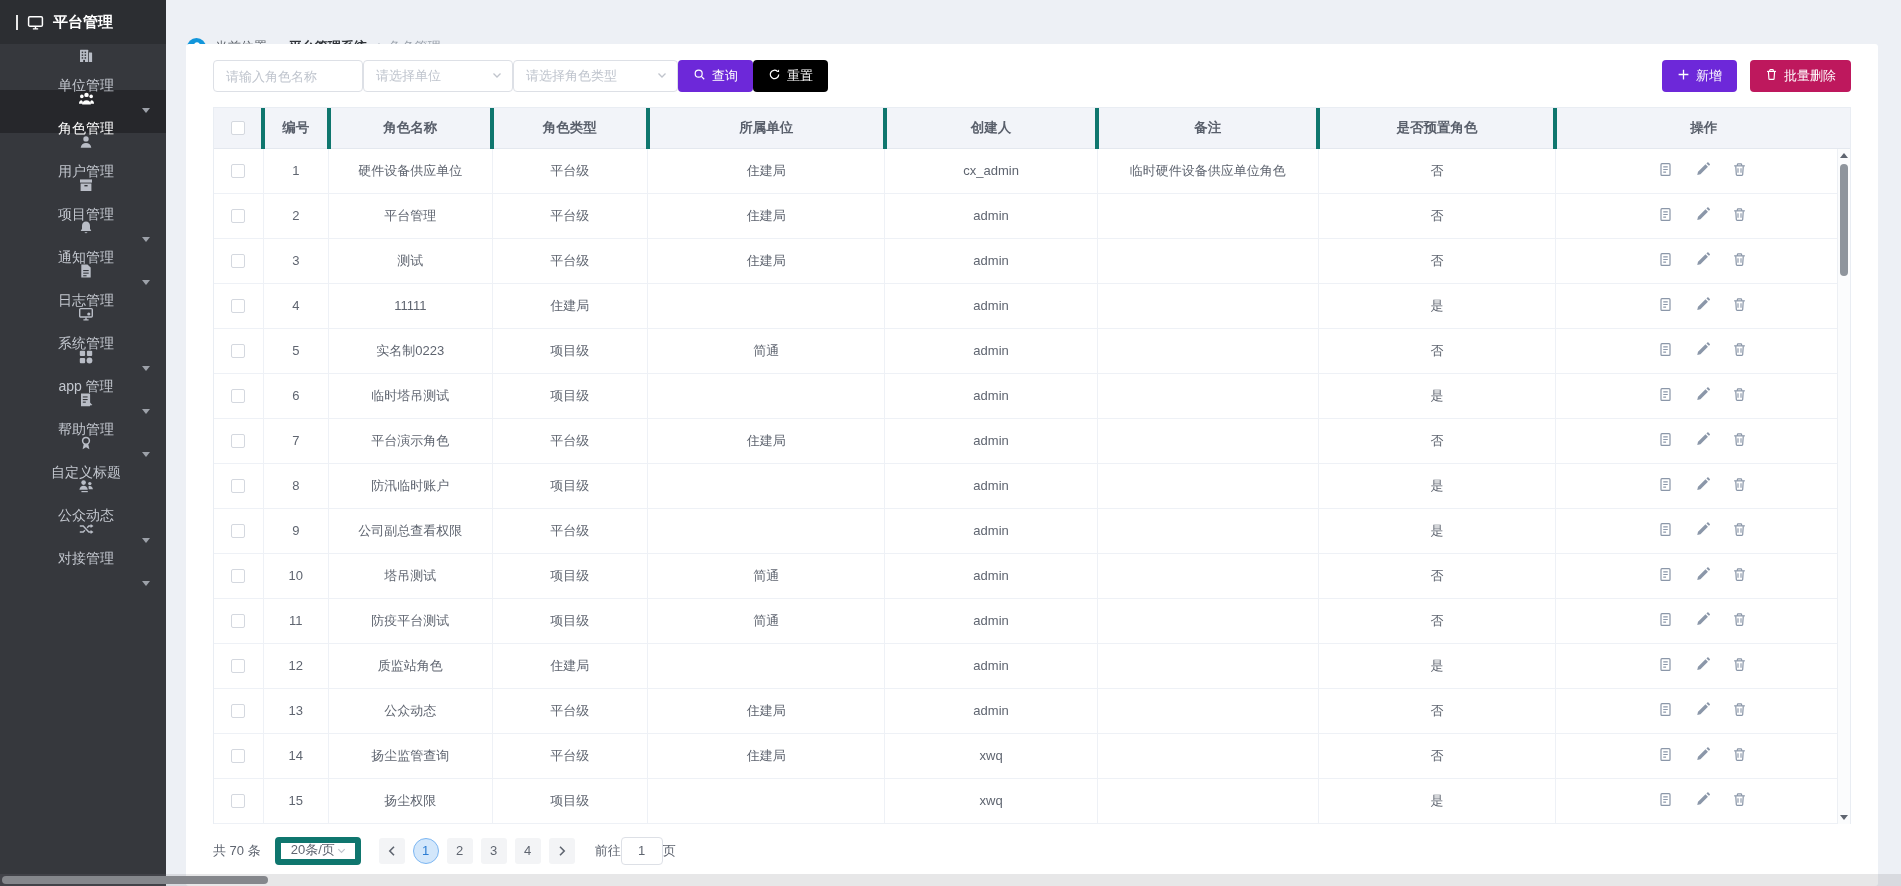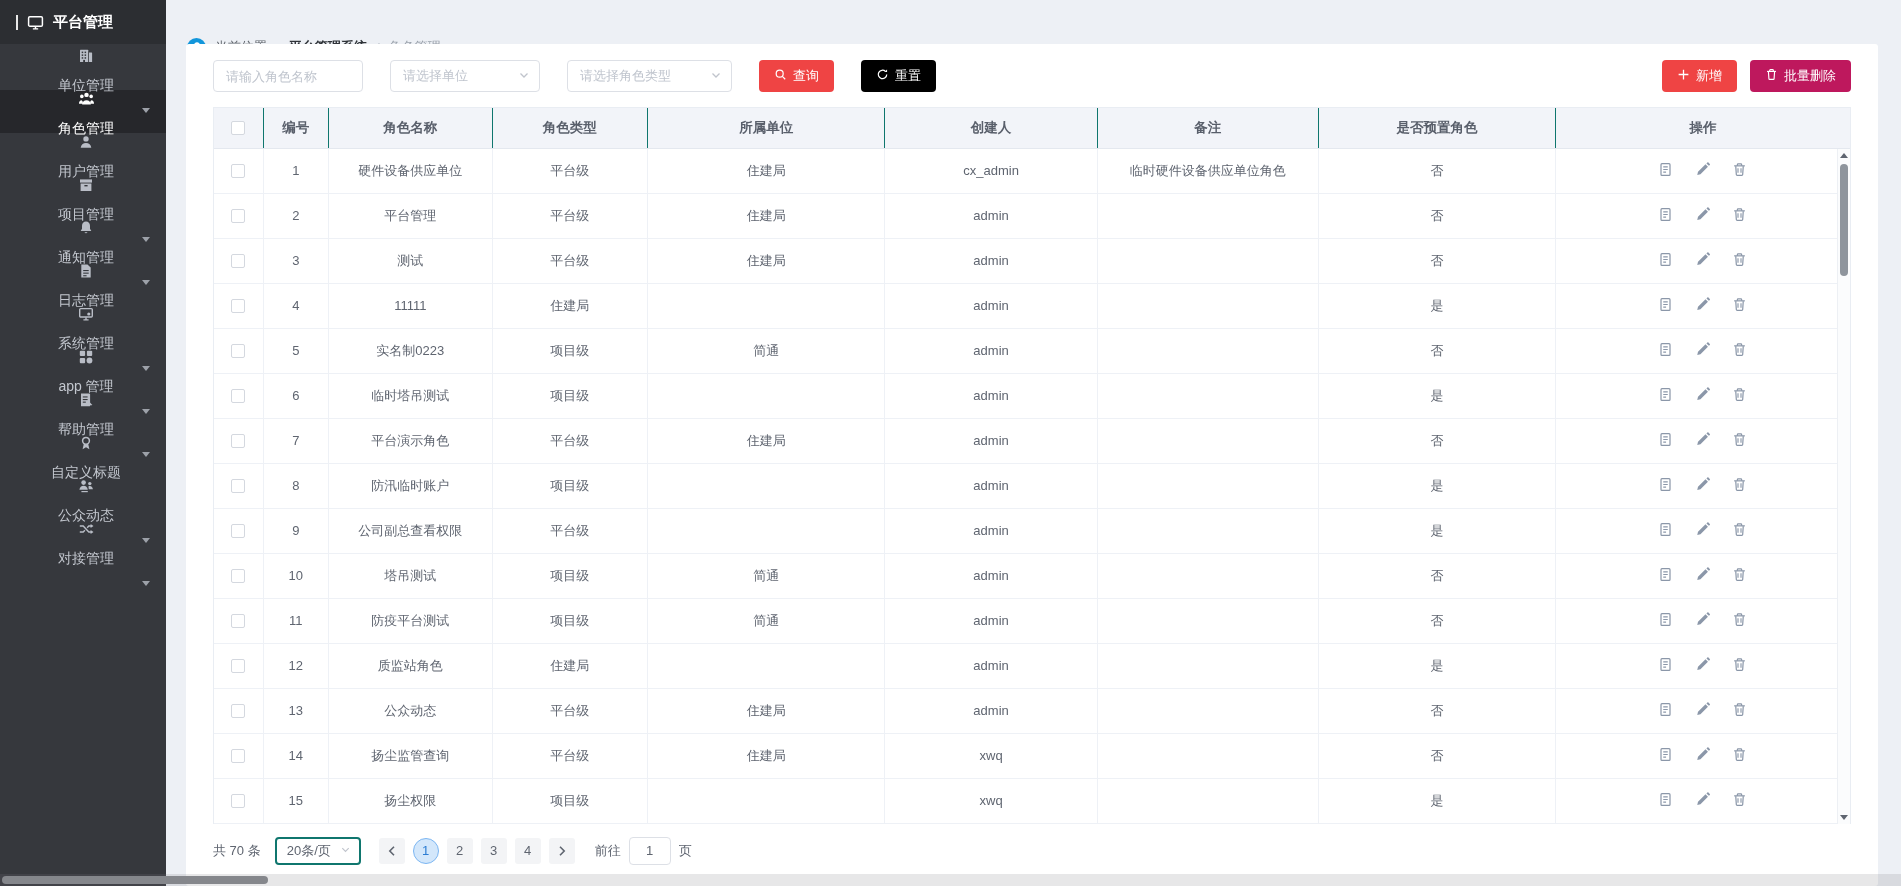--- a/index.html
+++ b/index.html
@@ -27,44 +27,44 @@
   .main { position:absolute; left:166px; top:0; right:0; bottom:0; background:#edf0f5; }
   .crumbs { height:38px; display:flex; align-items:center; gap:9px; padding:0 21px; font-size:13px; color:#5f646b;margin-top:28px; }
   .pin { width:19px; height:19px; border-radius:50%; background:#1296db; display:flex; align-items:center; justify-content:center; flex:none; }
   .crumb-root { font-weight:700; color:#2f3338; }
   .crumb-sep { color:#b8bdc6; }
   .crumb-cur { color:#9aa1ab; }
 
   .card { position:absolute; left:20px; right:23px; top:44px; bottom:0; background:#fff; border-radius:3px; padding:16px 27px 0; }
 
   
-  .filter-row { display:flex; align-items:center; gap:27px; height:32px; }
+  .filter-row { display:flex; align-items:center; gap:0; height:32px; }
   .t-input { width:150px; height:32px; border:1px solid #dde0e6; border-radius:4px; padding:0 12px;
              font-size:13px; color:#606266; outline:none; font-family:inherit; background:#fff; }
   .t-input::placeholder { color:#bfc4cd; }
   .sel { height:32px; border:1px solid #dde0e6; border-radius:4px; background:#fff; display:flex;
          align-items:center; justify-content:space-between; padding:0 9px 0 12px; font-size:13px;
          color:#bfc4cd; cursor:pointer; }
   .sel-unit { width:150px; }
   .sel-type { width:165px; }
   .btn { height:32px; border:none; border-radius:4px; color:#fff; font-size:13px; display:inline-flex;
          align-items:center; justify-content:center; gap:6px; padding:0 15px; cursor:pointer; font-family:inherit; }
-  .btn-primary { background:#ef4444; }
+  .btn-primary { background:#6d28d9; }
   .btn-info { background:#000000; }
   .btn-danger { background:#be185d; }
   .right-actions { margin-left:auto; display:flex; gap:13px; }
 
   
   .table-wrap { margin-top:15px; position:relative; border:1px solid #e9edf3; border-bottom:none; }
   table { width:100%; border-collapse:collapse; table-layout:fixed; }
   col.c-cb{width:3%} col.c-id{width:4%} col.c-name{width:10%} col.c-type{width:9.5%}
   col.c-unit{width:14.5%} col.c-creator{width:13%} col.c-remark{width:13.5%}
   col.c-preset{width:14.5%} col.c-ops{width:18%}
   th { height:40px; background:#f2f4f9; font-size:13.5px; font-weight:700; color:#595f6b;
-       border-right:1px solid #0f766e; border-bottom:1px solid #e4e8ef; text-align:center; }
+       border-right:4px solid #0f766e; border-bottom:1px solid #e4e8ef; text-align:center; }
   th:last-child { border-right:none; }
   td { height:45px; font-size:13px; color:#5f6570; text-align:center;
        border-right:1px solid #eef1f6; border-bottom:1px solid #eef1f6;
        overflow:hidden; white-space:nowrap; text-overflow:ellipsis; padding:0 4px; }
   td:last-child { border-right:none; }
   .cb { display:inline-block; width:14px; height:14px; border:1px solid #d4d8df; border-radius:2px;
         background:#fff; vertical-align:middle; cursor:pointer; }
   .ops-btn { background:none; border:none; color:#8b97a9; cursor:pointer; padding:0 11px; }
   .ops-btn span { display:inline-flex; }
 
@@ -72,27 +72,27 @@
   .vscroll { position:absolute; top:41px; right:0; bottom:0; width:13px; background:#fbfcfd; border-left:1px solid #edf0f4; }
   .vs-up, .vs-down { position:absolute; left:0; width:100%; display:flex; justify-content:center; }
   .vs-up { top:4px; } .vs-down { bottom:4px; }
   .tri-up { width:0;height:0;border-left:4px solid transparent;border-right:4px solid transparent;border-bottom:5px solid #5f6570; }
   .tri-down { width:0;height:0;border-left:4px solid transparent;border-right:4px solid transparent;border-top:5px solid #5f6570; }
   .vs-thumb { position:absolute; left:2px; top:15px; width:8px; height:112px; background:#8f959d; border-radius:4px; cursor:pointer; }
 
   
   .pager { display:flex; align-items:center; margin-top:13px; font-size:13px; color:#5f6570; gap:8px; }
   .pg-total { margin-right:6px; }
-  .pg-size { width:86px; height:28px; border:2px solid #0f766e; border-radius:4px; display:flex; align-items:center;
+  .pg-size { width:86px; height:28px; border:6px solid #0f766e; border-radius:4px; display:flex; align-items:flex-end;
              justify-content:space-between; padding:0 8px 0 10px; color:#5f6570; cursor:pointer; background:#fff; margin-right:10px; }
   .pg-arrow, .pg-num { min-width:26px; height:26px; border-radius:3px; background:#f3f4f6; display:flex;
              align-items:center; justify-content:center; color:#5f6570; cursor:pointer; border:none;
              font-size:13px; font-family:inherit; }
   .pg-num.active { border-radius:50%; background:#d3e7fb; border:1px solid #7cb6f2; color:#2b7cd3; }
-  .pg-goto { display:flex; align-items:center; gap:8px; margin-left:12px; color:#5f6570; }
+  .pg-goto { display:flex; align-items:center; margin-left:12px; color:#5f6570; }
   .pg-input { width:42px; height:28px; border:1px solid #dde0e6; border-radius:4px; text-align:center;
               font-size:13px; color:#5f6570; outline:none; font-family:inherit; }
 
   
   .hscroll { position:absolute; left:0; bottom:0; width:100%; height:12px; background:rgba(120,122,128,.18); z-index:5; }
   .hs-thumb { position:absolute; left:2px; top:2px; width:266px; height:8px; border-radius:4px; background:#85878c; cursor:pointer; }
 </style>
 </head>
 <body>
 

